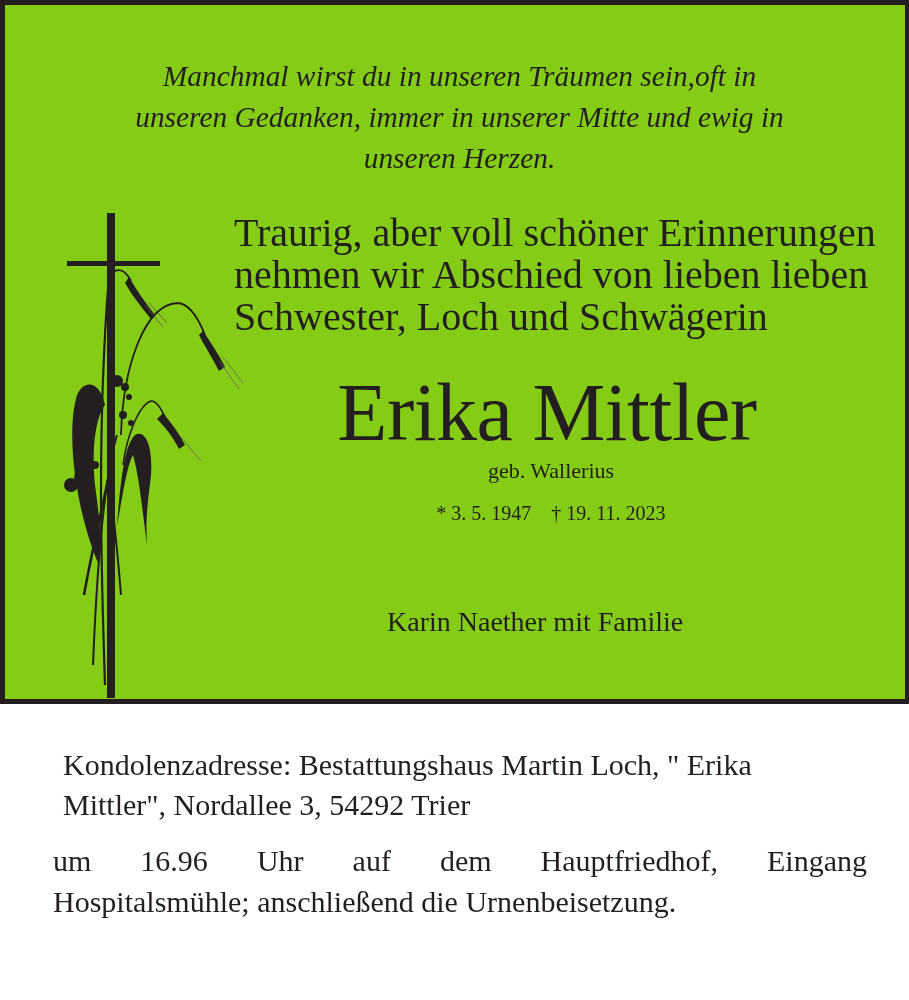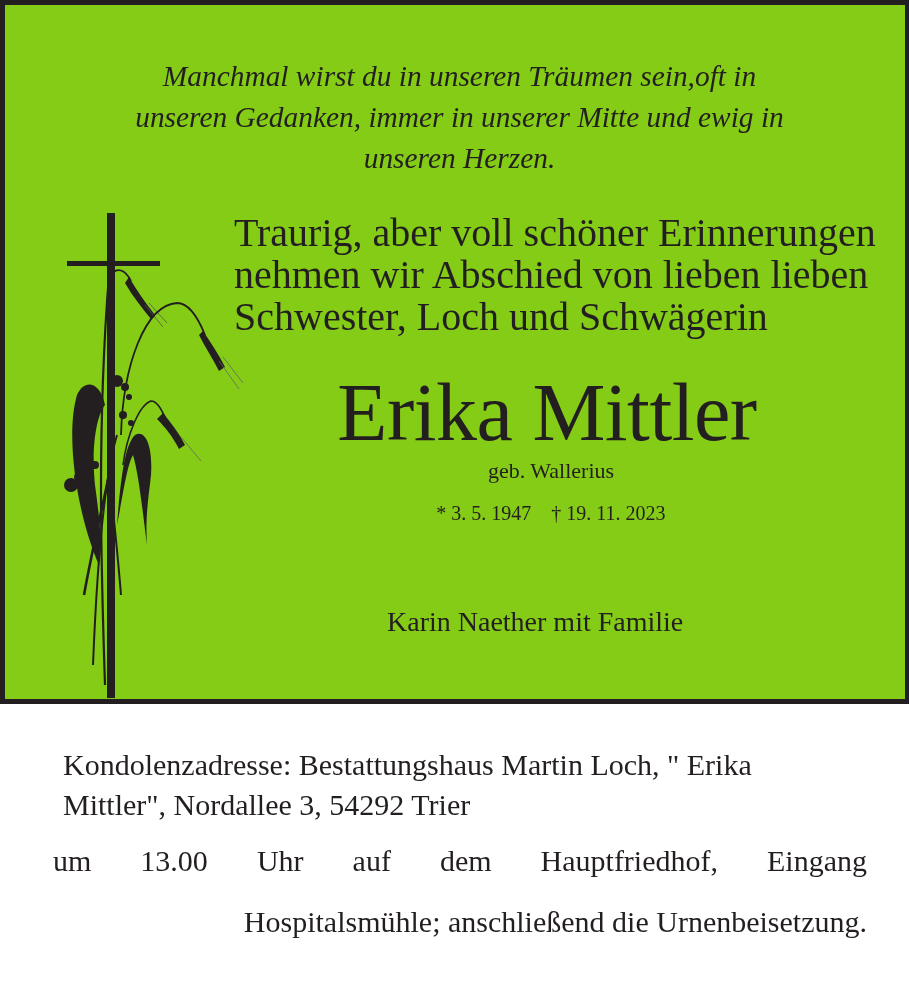--- a/index.html
+++ b/index.html
@@ -53,21 +53,21 @@
     .condolence {
       left: 48px; width: 808px; top: 740px;
       font-size: 30px; line-height: 40px; margin-left: 10px;
     }
     .condolence span { display: block; white-space: nowrap; }
     .ceremony {
       left: 48px; width: 814px; top: 835px;
       font-size: 30px; line-height: 41px;
     }
     .ceremony .j { display: block; text-align: justify; text-align-last: justify; white-space: nowrap; }
-    .ceremony .l { display: block; text-align: right; white-space: nowrap; margin-top: 20px; }
+    .ceremony .l { display: block; text-align: left; white-space: nowrap; }
     .cross { left: 50px; top: 200px; width: 200px; height: 500px; }
   </style>
 </head>
 <body>
 
 <div class="frame">
 
   <div class="abs quote">
     <span>Manchmal wirst du in unseren Träumen sein,oft in</span>
     <span>unseren Gedanken, immer in unserer Mitte und ewig in</span>
@@ -127,17 +127,17 @@
   <div class="abs mourners">
     <span>Karin Naether mit Familie</span>
   </div>
 
   <div class="abs condolence">
     <span>Kondolenzadresse: Bestattungshaus Martin Loch, " Erika</span>
     <span>Mittler", Nordallee 3, 54292 Trier</span>
   </div>
 
   <div class="abs ceremony">
-    <span class="j">um 13.00 Uhr auf dem Hauptfriedhof, Eingang</span>
+    <span class="j">um 16.96 Uhr auf dem Hauptfriedhof, Eingang</span>
     <span class="l">Hospitalsmühle; anschließend die Urnenbeisetzung.</span>
   </div>
 
 </div>
 
 </body></html>

